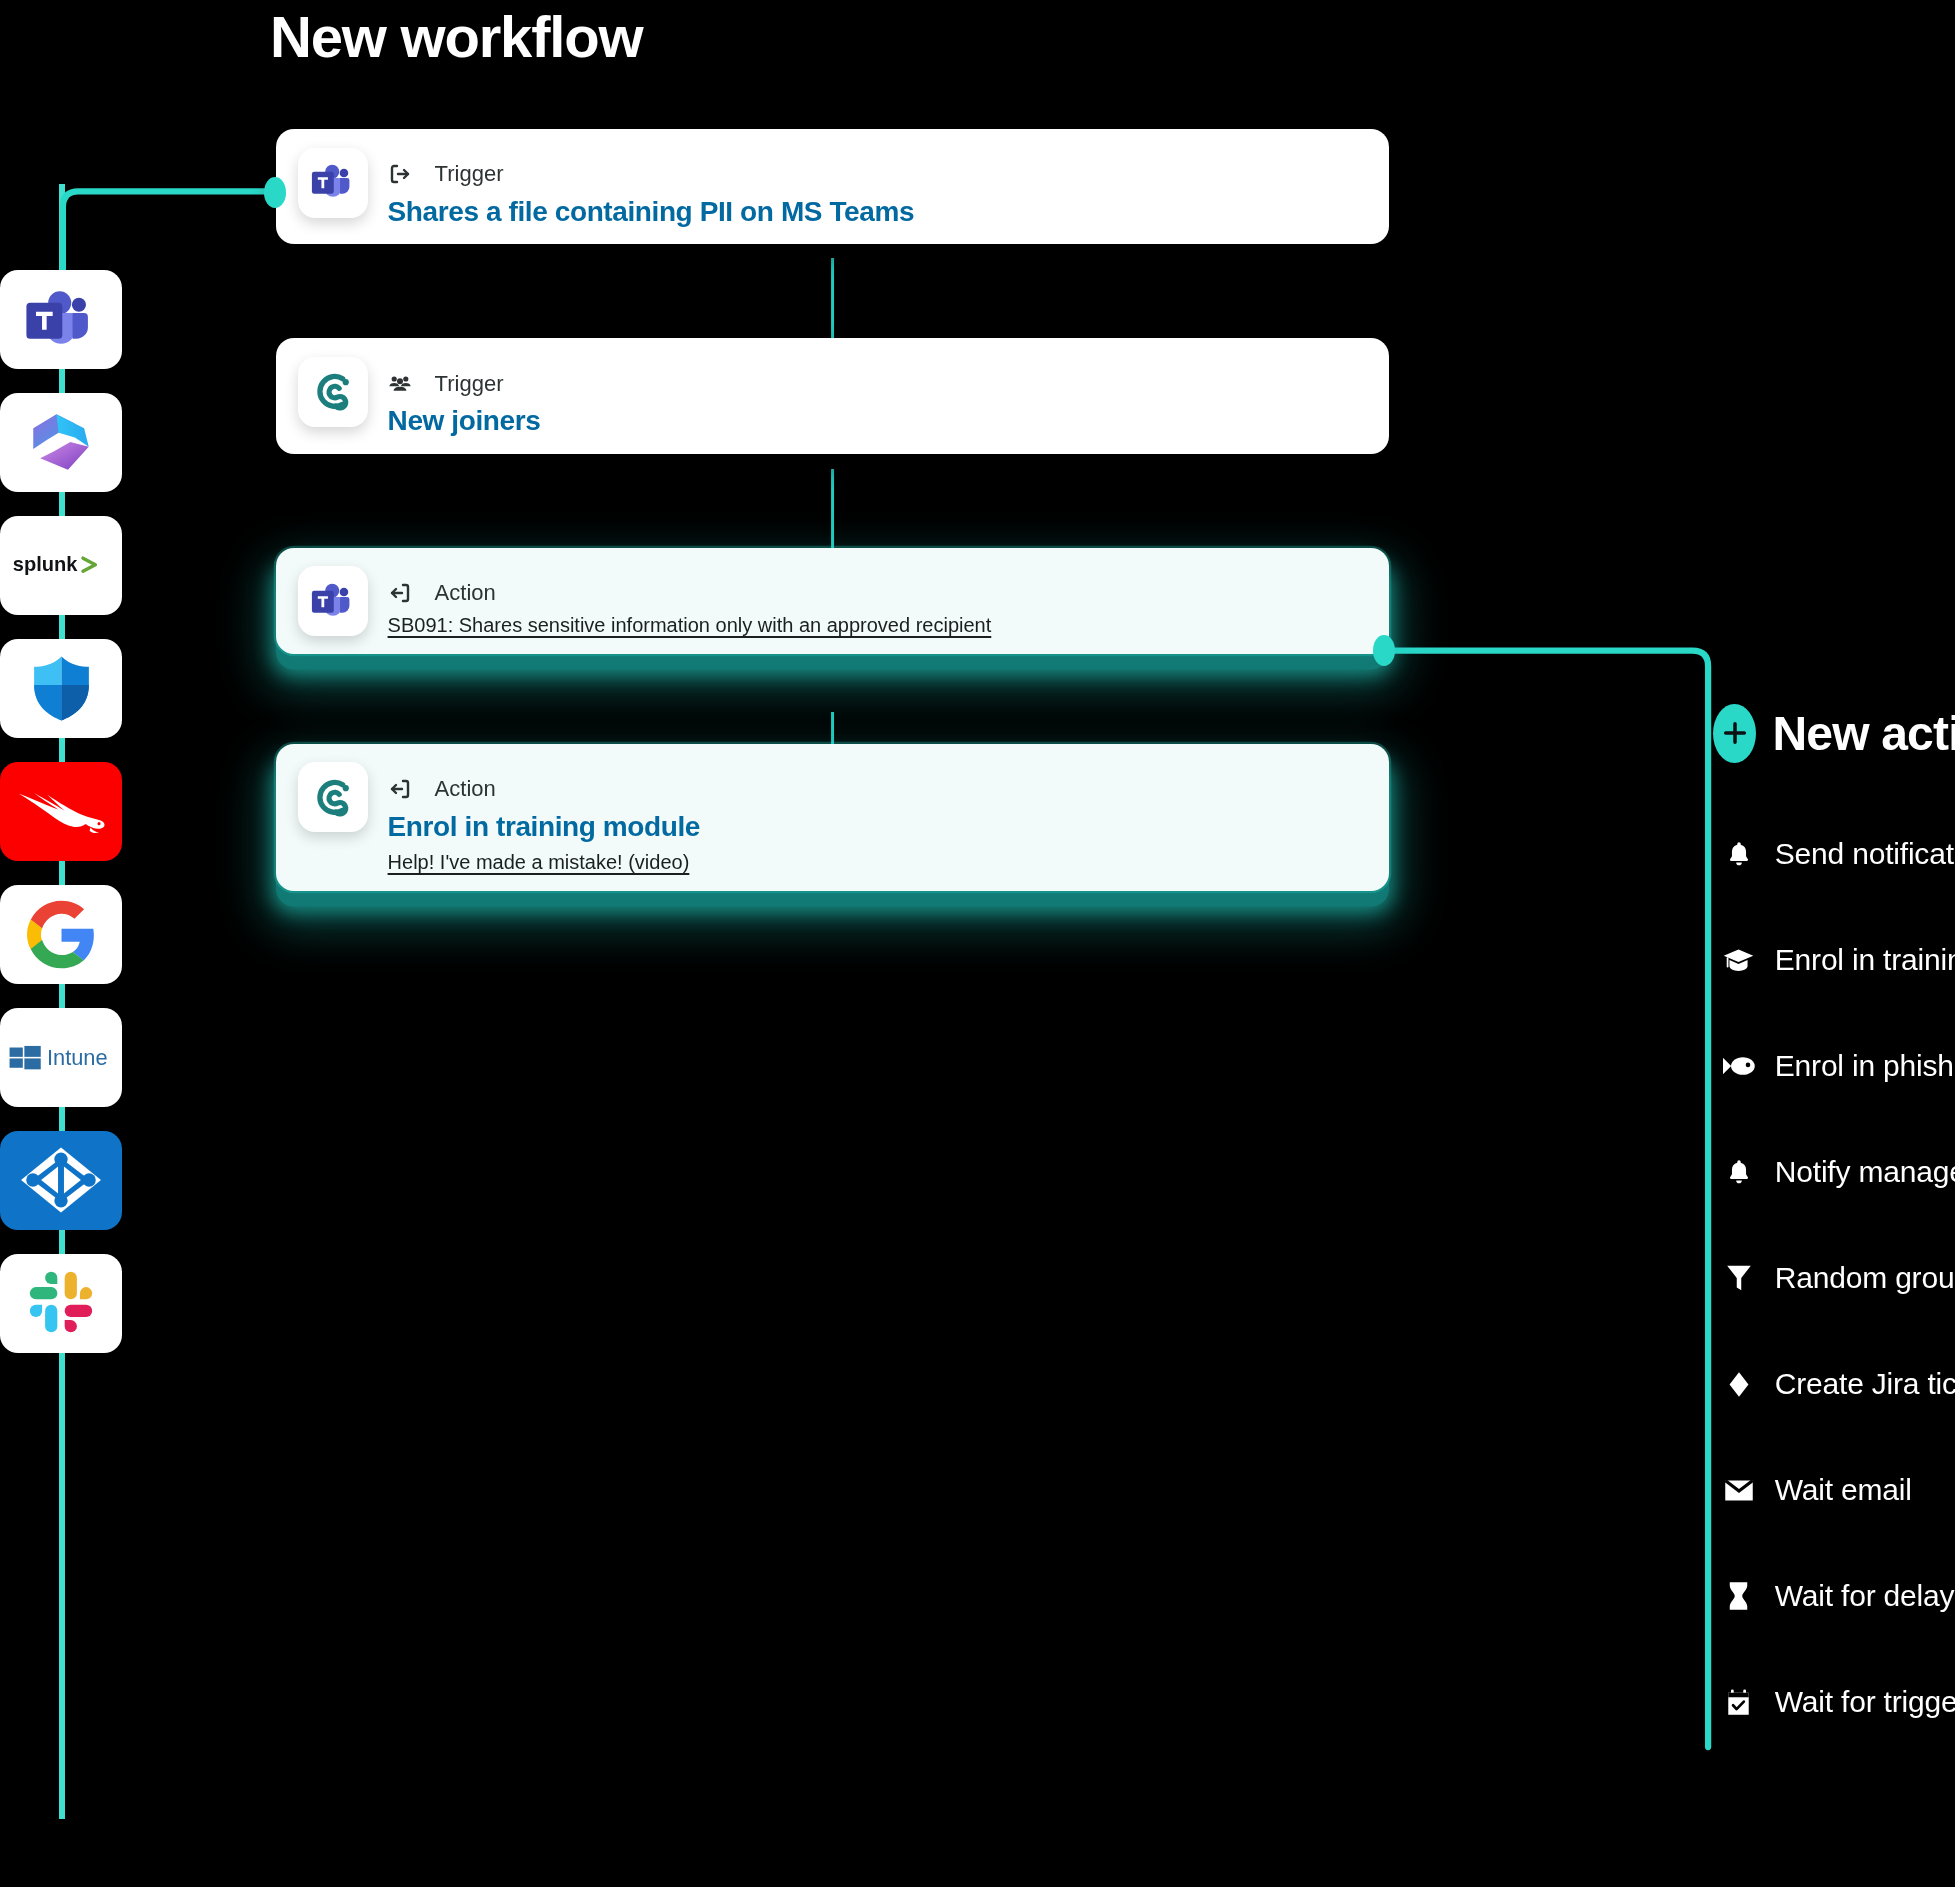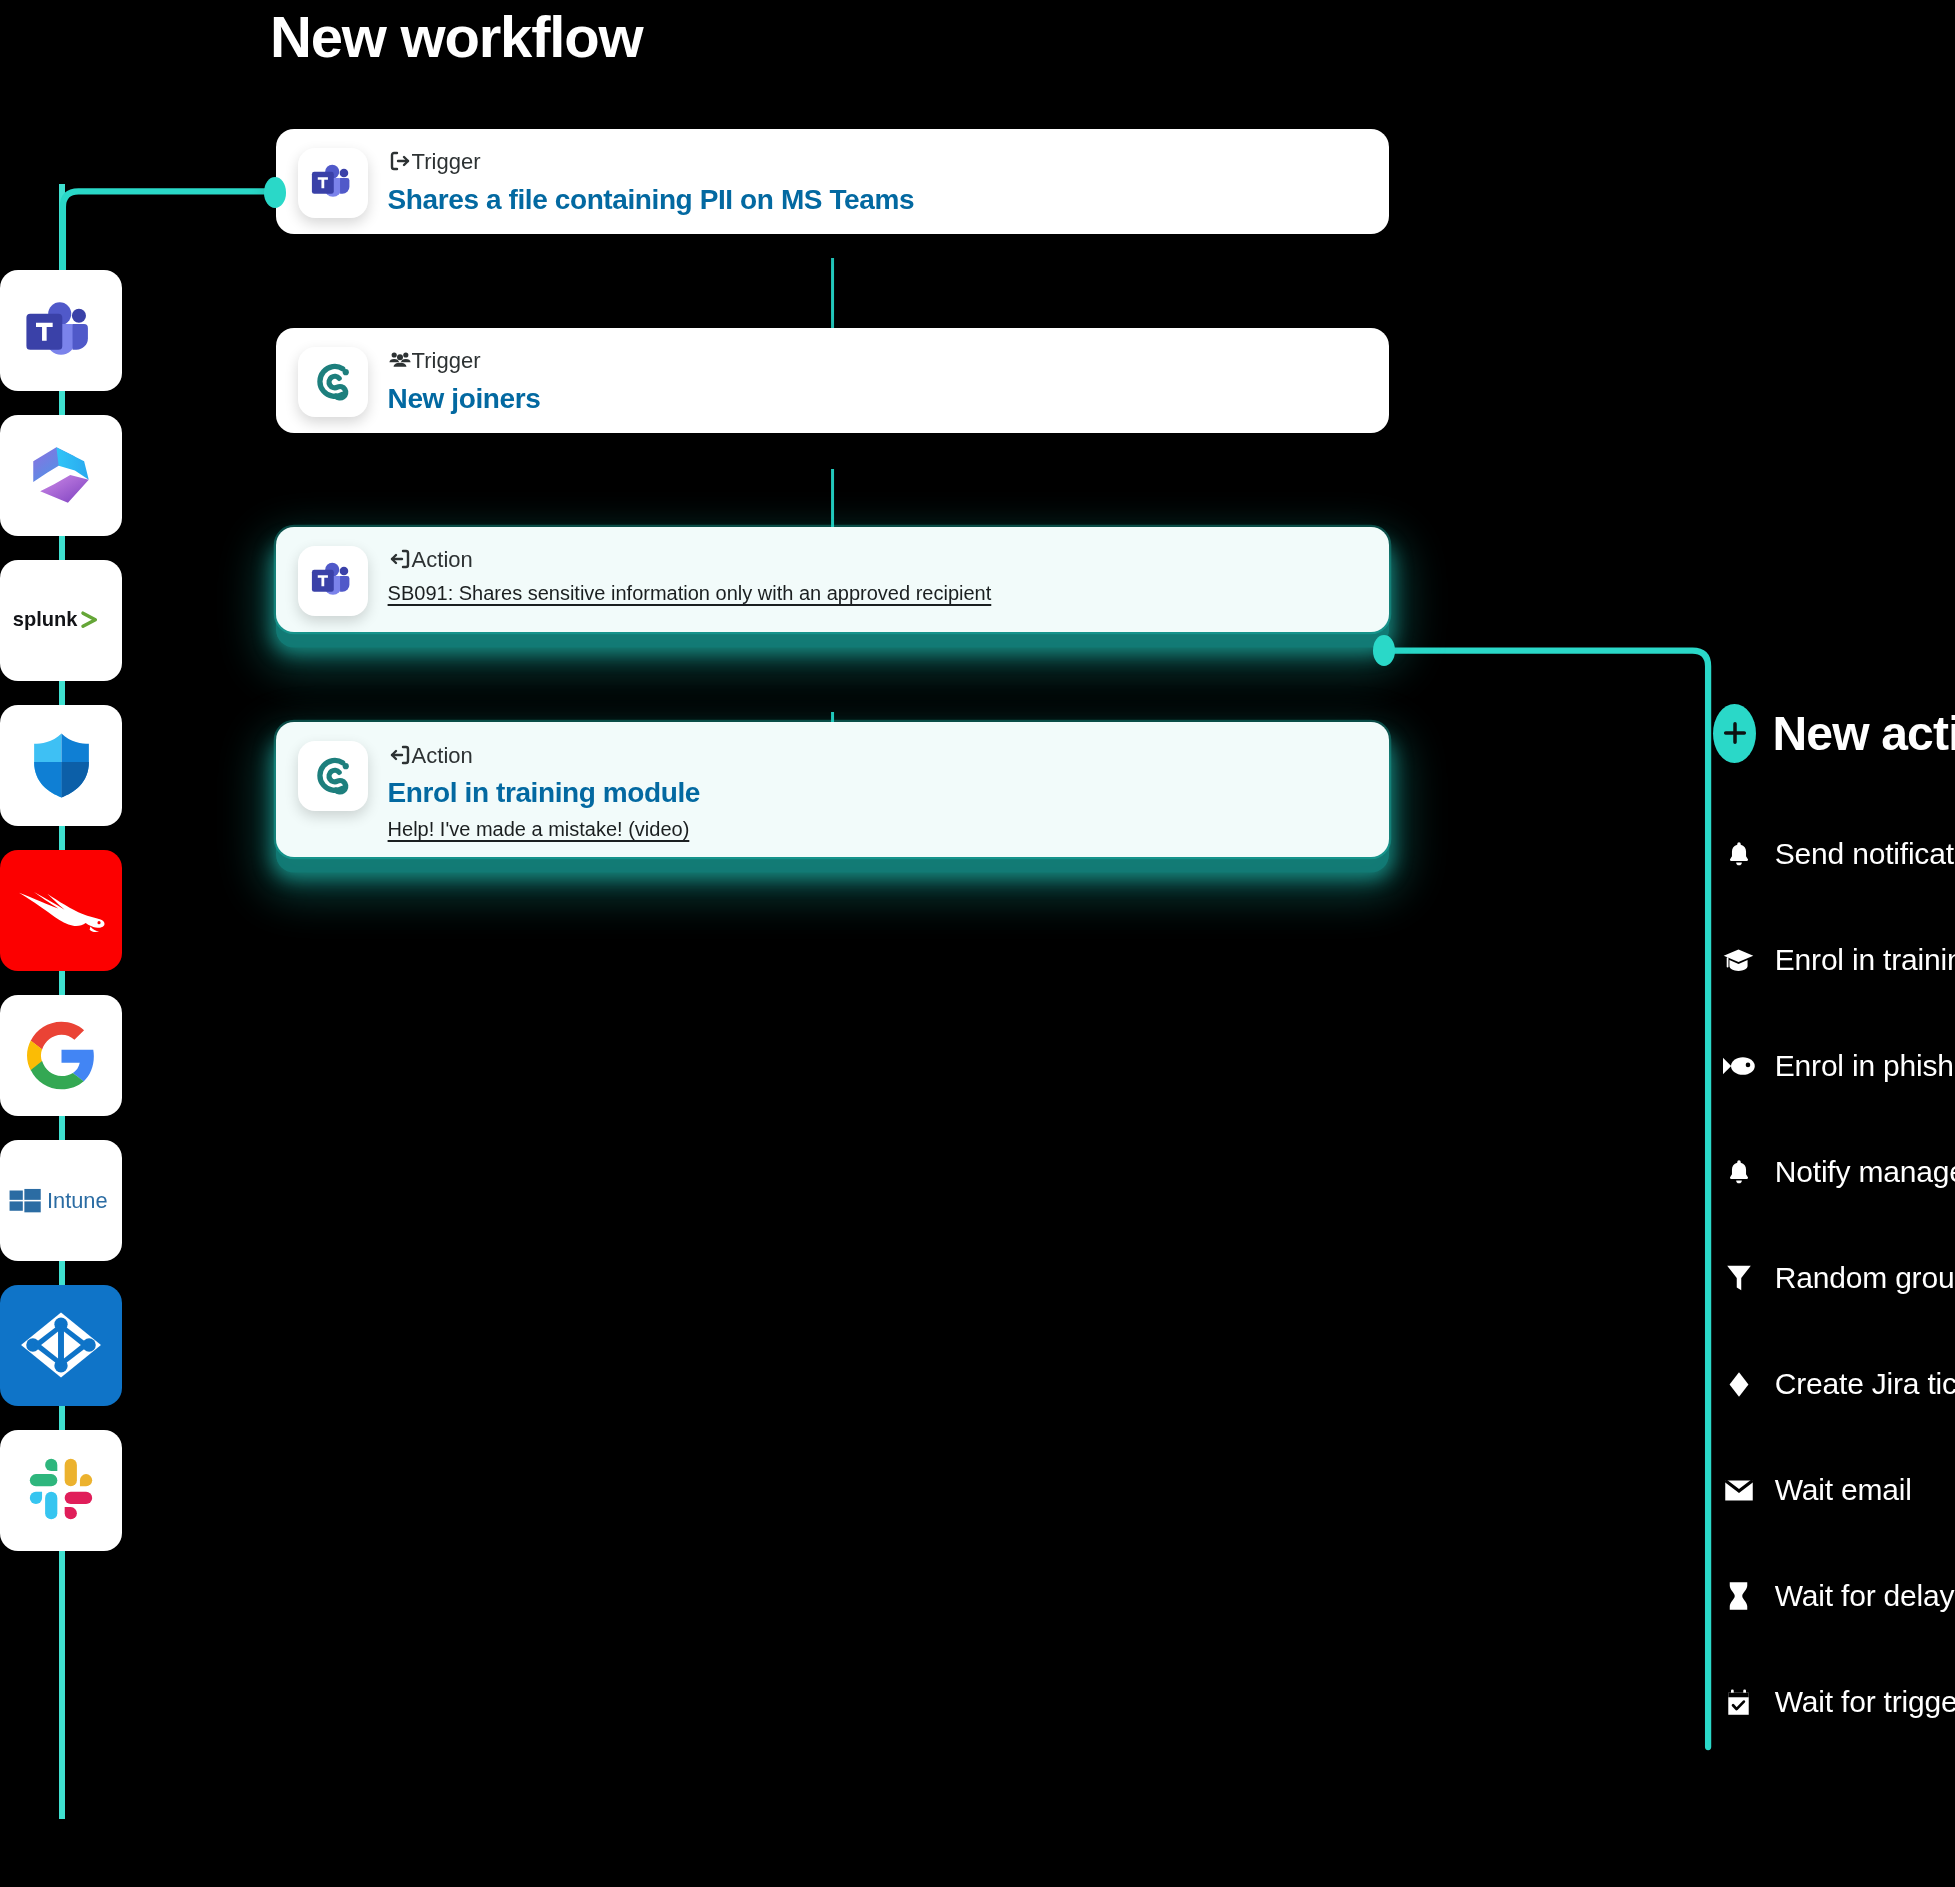--- a/index.html
+++ b/index.html
@@ -16,21 +16,21 @@
     position:absolute; left:59px; top:184px; width:5.5px; height:1635px;
     background:#3fe0d0;
   }
   #rail {
     position:absolute; left:0px; top:270px;
     width:122px;
     display:flex; flex-direction:column; gap:24px;
     z-index:3;
   }
   .rail-tile {
-    width:122px; height:121px;
+    width:122px; height:99px;
     background:#ffffff; border-radius:18px;
     display:flex; align-items:center; justify-content:center;
     overflow:hidden;
   }
   .rail-tile.red { background:#fc0000; }
   .rail-tile.blue { background:#0f74c8; }
 
   
   #page-title {
     position:absolute; left:270px; top:7.8px;
@@ -66,21 +66,21 @@
 
   .app-badge {
     flex:0 0 auto;
     width:70px; height:70px; margin-top:2.3px;
     background:#fff; border-radius:17px;
     display:flex; align-items:center; justify-content:center;
     box-shadow:0 5.5px 13.3px rgba(0,0,0,.16);
   }
   .card-body { margin-left:19.6px; padding-top:3.9px; }
 
-  .kicker { display:flex; align-items:flex-start; gap:0; }
+  .kicker { display:flex; align-items:flex-end; gap:23px;margin-top:12px; }
   .kicker .kicker-label {
     font-size:22px; color:#2d3233; font-weight:400; letter-spacing:0;
   }
   .card-title {
     font-size:28px; font-weight:700; color:#0369a1;
     margin-top:8.6px; letter-spacing:-0.4px; white-space:nowrap;
   }
   .card-sub {
     font-size:20px; color:#1b1f20; margin-top:8.6px;
     text-decoration:underline; text-underline-offset:3.9px;

